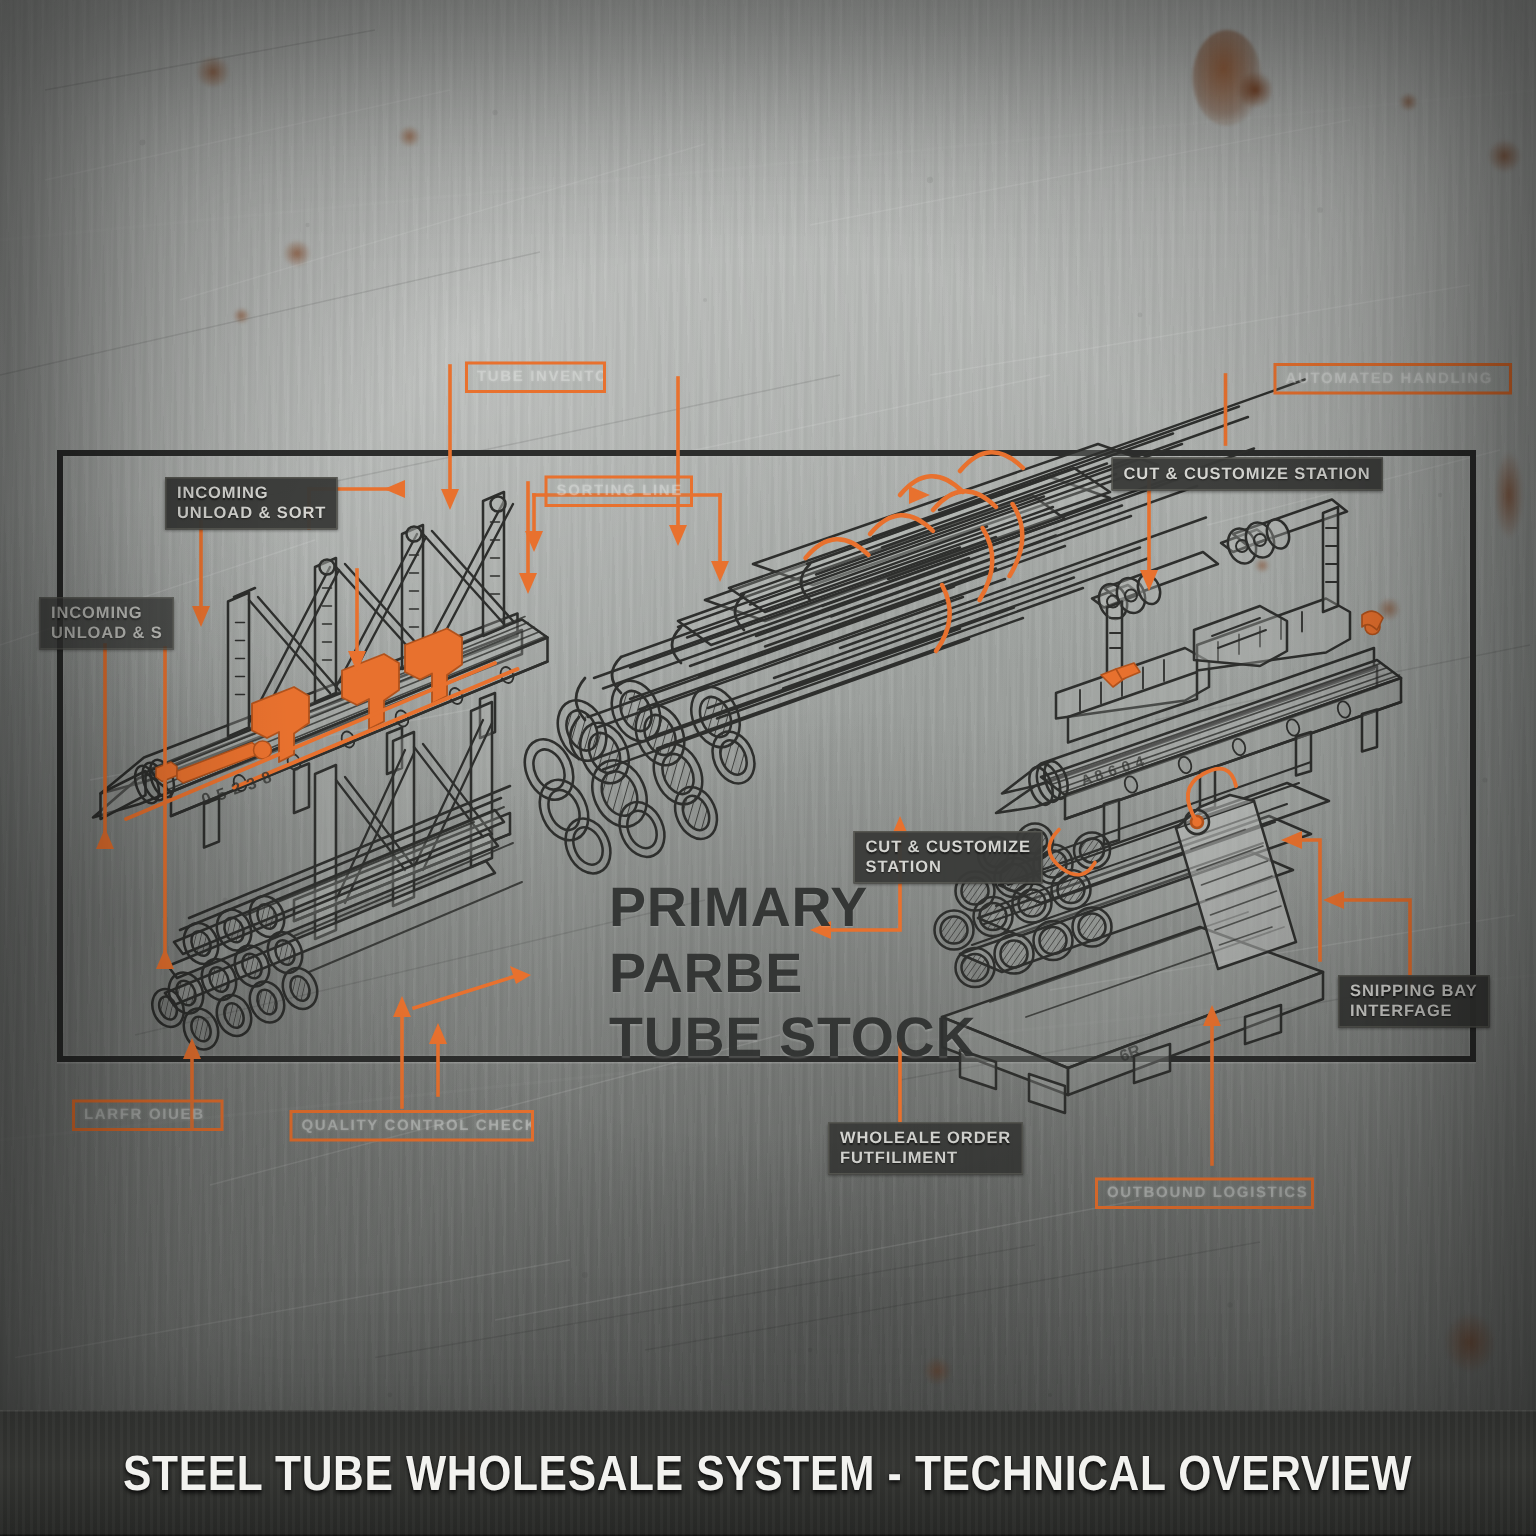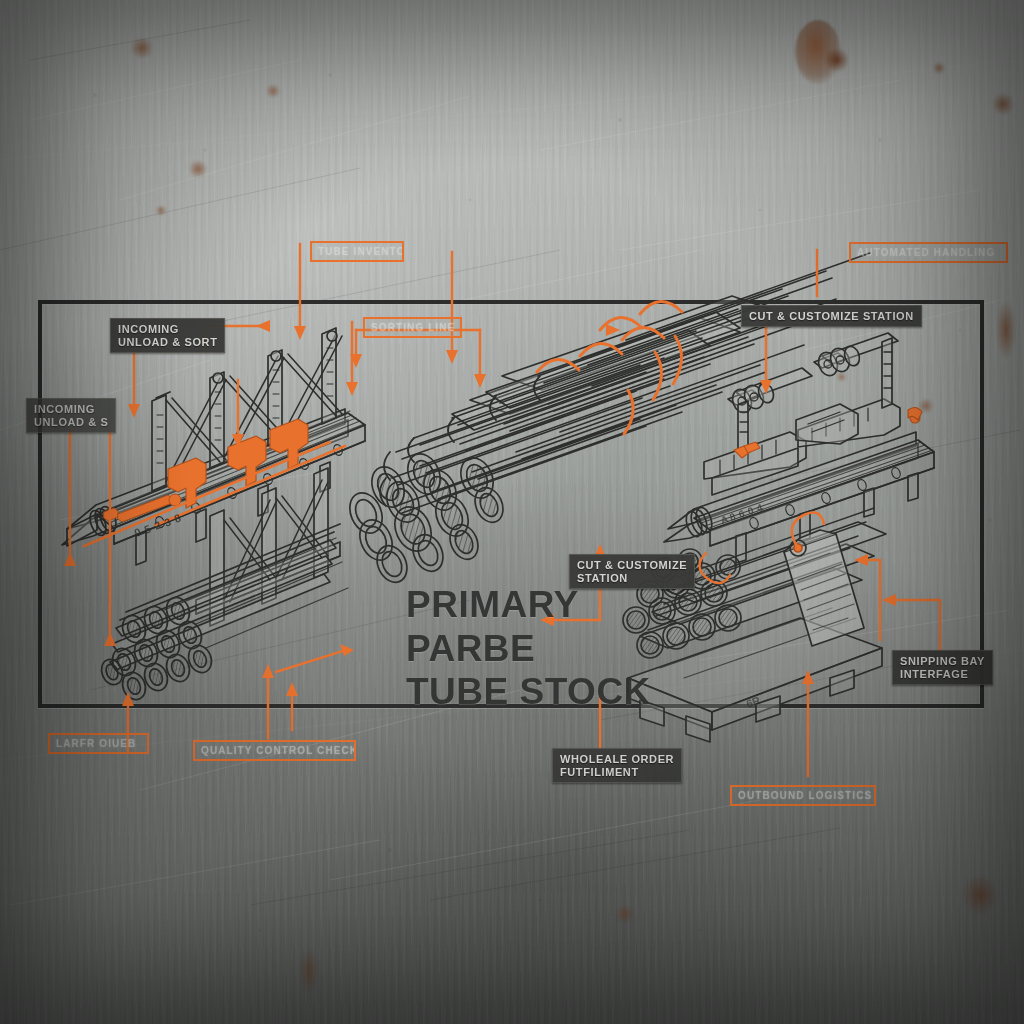--- a/index.html
+++ b/index.html
@@ -817,14 +817,18 @@
 
   <div class="bigtext" style="left:406px;top:583px;">
     <div>PRIMARY</div>
     <div>PARBE</div>
     <div>TUBE STOCK</div>
   </div>
 
   <div class="vignette"></div>
   <div class="dark-edges"></div>
 
+  <div class="banner">
+    <div class="banner-inner"></div>
+    <div class="banner-text">STEEL TUBE WHOLESALE SYSTEM - TECHNICAL OVERVIEW</div>
+  </div>
 
 </div>
 
 </body></html>

